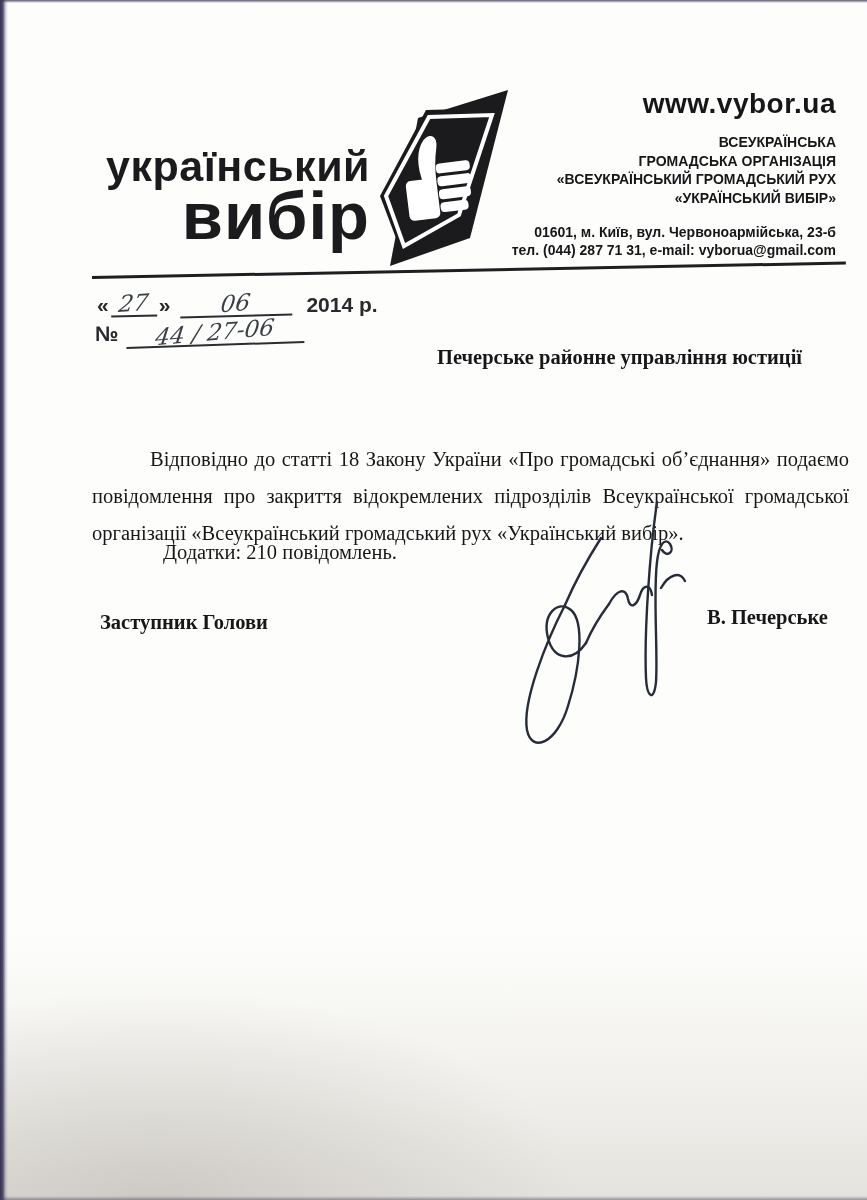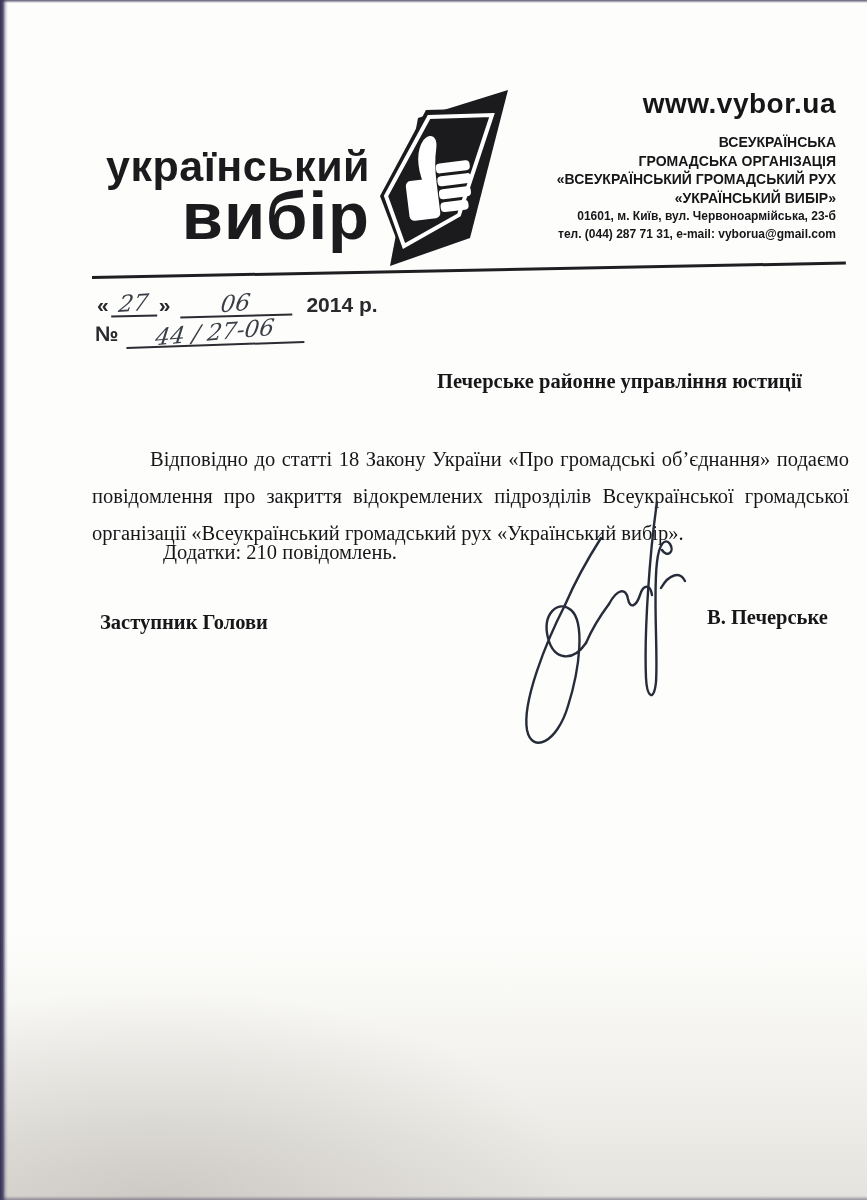--- a/index.html
+++ b/index.html
@@ -43,21 +43,21 @@
     font-size: 67px; font-weight: bold; letter-spacing: 1px; margin-top: -6px;
   }
   .logo-mark { position: absolute; left: 366px; top: 86px; }
 
   .header-right {
     position: absolute; right: 31px; top: 88px; width: 410px;
     text-align: right; color: #161619;
   }
   .website { font-size: 28px; font-weight: bold; letter-spacing: 0.5px; }
   .org-lines { margin-top: 13px; font-size: 14px; font-weight: bold; line-height: 18.5px; }
-  .addr-lines { font-size: 12px; font-weight: bold; line-height: 18px; }
+  .addr-lines { margin-top: 16px; font-size: 14px; font-weight: bold; line-height: 18px; }
 
   .header-rule {
     position: absolute; left: 92px; top: 276px; width: 754px; height: 3px;
     background: #1f1f22;
     transform: rotate(-1.1deg);
     transform-origin: left center;
   }
 
   
   .date-block {
@@ -74,21 +74,21 @@
   .u-day { min-width: 46px; transform: rotate(-1deg); }
   .u-month { min-width: 112px; margin-left: 8px; transform: rotate(-1.5deg); }
   .u-num { min-width: 178px; margin-left: 8px; transform: rotate(-2deg); }
   .quote-ch { padding: 0 2px; }
   .year-label { margin-left: 14px; }
 
   
   .serif { font-family: "Liberation Serif", "DejaVu Serif", serif; }
   .addressee {
     position: absolute; left: 437px; top: 344px; width: 400px;
-    font-weight: bold; font-size: 20.5px; line-height: 27px; color: #17171a; margin-top: 24px;
+    font-weight: bold; font-size: 20.5px; line-height: 27px; color: #17171a;
   }
   .body-par {
     position: absolute; left: 92px; top: 441px; width: 757px;
     font-size: 20.5px; line-height: 37px; text-align: justify; text-indent: 58px;
     color: #17171a;
   }
   .attachments {
     position: absolute; left: 163px; top: 541px; font-size: 20.5px; color: #17171a;
   }
   .sign-position {

